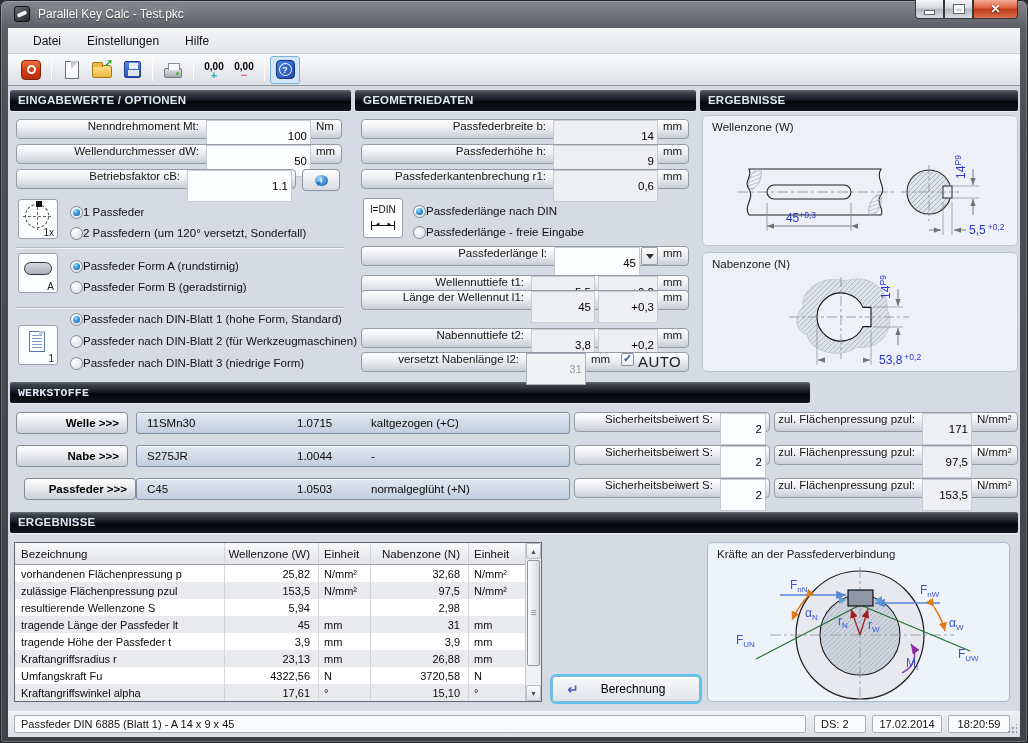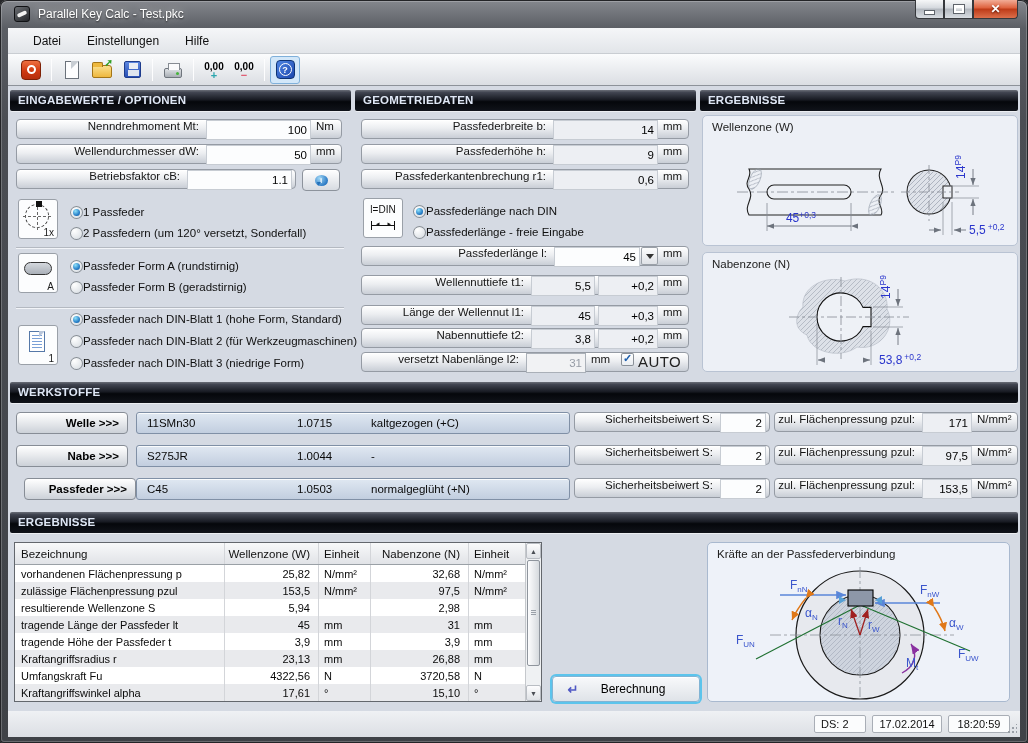--- a/index.html
+++ b/index.html
@@ -58,21 +58,21 @@
              color:#fff;font-style:normal;font-weight:bold;font-size:9px;}
   
   .content{position:absolute;left:8px;top:86px;width:1012px;height:625px;background:#d5dae3;}
   .sec{position:absolute;height:21px;border-radius:2px;padding-left:8px;line-height:21px;letter-spacing:.2px;
        font-size:11.5px;font-weight:bold;color:#dfe7f5;box-shadow:0 1px 0 rgba(255,255,255,.55);
        background:linear-gradient(180deg,#6a6e77 0%,#404450 12%,#181b23 46%,#05070b 56%,#10131a 100%);}
   .irow{position:absolute;height:20px;border:1px solid #959ba4;border-radius:4px;display:flex;align-items:flex-start;padding-right:3px;
         background:linear-gradient(#ffffff,#eceef1 45%,#c9ced6);box-shadow:inset 0 1px 0 #fff;}
   .irow .lbl{flex:1;text-align:right;padding-right:7px;font-size:11.5px;color:#151515;white-space:nowrap;overflow:hidden;}
   .ifield{height:18px;border-radius:0;background:#fcfdfe;box-shadow:inset 0 0 0 1px #c7ccd3;
-          display:flex;align-items:center;justify-content:flex-end;padding:10px 4px;font-size:11.5px;color:#000;}
+          display:flex;align-items:center;justify-content:flex-end;padding:16px 4px;font-size:11.5px;color:#000;}
   .ifield.ro{background:#edeff3;}
   .ifield.dis{background:#f1f2f4;box-shadow:inset 0 0 0 1px #aab0b8;color:#969ca6;}
   .unit{width:27px;padding-left:5px;font-size:11.5px;color:#151515;}
   .drop{width:17px;height:18px;margin-left:1px;border-radius:2px;background:linear-gradient(#fefefe,#dde0e5);
         box-shadow:inset 0 0 0 1px #9aa0a8;display:flex;align-items:center;justify-content:center;}
   .drop::after{content:"";border:4px solid transparent;border-top:5px solid #333;margin-top:4px;}
   .chk{width:13px;height:13px;border-radius:2px;background:linear-gradient(#fff,#e9edf1);box-shadow:inset 0 0 0 1px #8a9098;
        display:flex;align-items:center;justify-content:center;margin:0 4px 0 8px;}
   .chk::after{content:"✓";font-size:11px;font-weight:bold;color:#1d5fae;margin-top:-2px;}
   .auto{font-size:15px;color:#222;letter-spacing:.4px;padding-right:4px;}
@@ -216,21 +216,21 @@
           <i>?</i>
         </span>
       </div>
   </div>
 
   <div class="content">
 
     <div class="sec" style="left:2px;top:4px;width:341px;">EINGABEWERTE / OPTIONEN</div>
     <div class="sec" style="left:347px;top:4px;width:341px;">GEOMETRIEDATEN</div>
     <div class="sec" style="left:692px;top:4px;width:318px;">ERGEBNISSE</div>
-    <div class="sec" style="left:2px;top:296px;width:1008px;">WERKSTOFFE</div>
+    <div class="sec" style="left:2px;top:296px;width:800px;font-family:Liberation Mono, monospace;">WERKSTOFFE</div>
     <div class="sec" style="left:2px;top:426px;width:1008px;">ERGEBNISSE</div>
 
     <div class="irow" style="left:8px;top:33px;width:326px;">
       <span class="lbl">Nenndrehmoment Mt:</span>
       <span class="ifield" style="width:105px;">100</span>
       <span class="unit">Nm</span>
     </div>
     <div class="irow" style="left:8px;top:58px;width:326px;">
       <span class="lbl">Wellendurchmesser dW:</span>
       <span class="ifield" style="width:105px;">50</span>
@@ -325,21 +325,21 @@
       <span class="drop"></span>
       <span class="unit">mm</span>
     </div>
 
     <div class="irow" style="left:353px;top:189px;width:328px;">
       <span class="lbl">Wellennuttiefe t1:</span>
       <span class="ifield ro" style="width:64px;">5,5</span>
       <span class="ifield ro" style="width:60px;margin-left:3px;">+0,2</span>
       <span class="unit">mm</span>
     </div>
-    <div class="irow" style="left:353px;top:219px;width:328px;">
+    <div class="irow" style="left:353px;top:204px;width:328px;">
       <span class="lbl">Länge der Wellennut l1:</span>
       <span class="ifield ro" style="width:64px;">45</span>
       <span class="ifield ro" style="width:60px;margin-left:3px;">+0,3</span>
       <span class="unit">mm</span>
     </div>
     <div class="irow" style="left:353px;top:242px;width:328px;">
       <span class="lbl">Nabennuttiefe t2:</span>
       <span class="ifield ro" style="width:64px;">3,8</span>
       <span class="ifield ro" style="width:60px;margin-left:3px;">+0,2</span>
       <span class="unit">mm</span>
@@ -591,19 +591,20 @@
         <text class="flbl" x="97" y="54"><tspan>α</tspan><tspan class="fsub" dy="3">N</tspan></text>
         <text class="flbl" x="241" y="64"><tspan>α</tspan><tspan class="fsub" dy="3">W</tspan></text>
         <text class="flbl" x="130" y="62"><tspan>r</tspan><tspan class="fsub" dy="3">N</tspan></text>
         <text class="flbl" x="160" y="66"><tspan>r</tspan><tspan class="fsub" dy="3">W</tspan></text>
         <text class="flbl" x="198" y="104" fill="#7a35ab"><tspan>M</tspan><tspan class="fsub" dy="3">t</tspan></text>
       </svg>
     </div>
   </div>
 
   <div class="statusbar">
+    <div class="sbox" style="left:6px;width:792px;">Passfeder DIN 6885 (Blatt 1) - A 14 x 9 x 45</div>
     <div class="sbox" style="left:806px;width:52px;">DS: 2</div>
     <div class="sbox" style="left:864px;width:70px;justify-content:center;">17.02.2014</div>
     <div class="sbox" style="left:940px;width:62px;justify-content:center;">18:20:59</div>
     <div class="grip"></div>
   </div>
 
 </div>
 
 </body></html>

